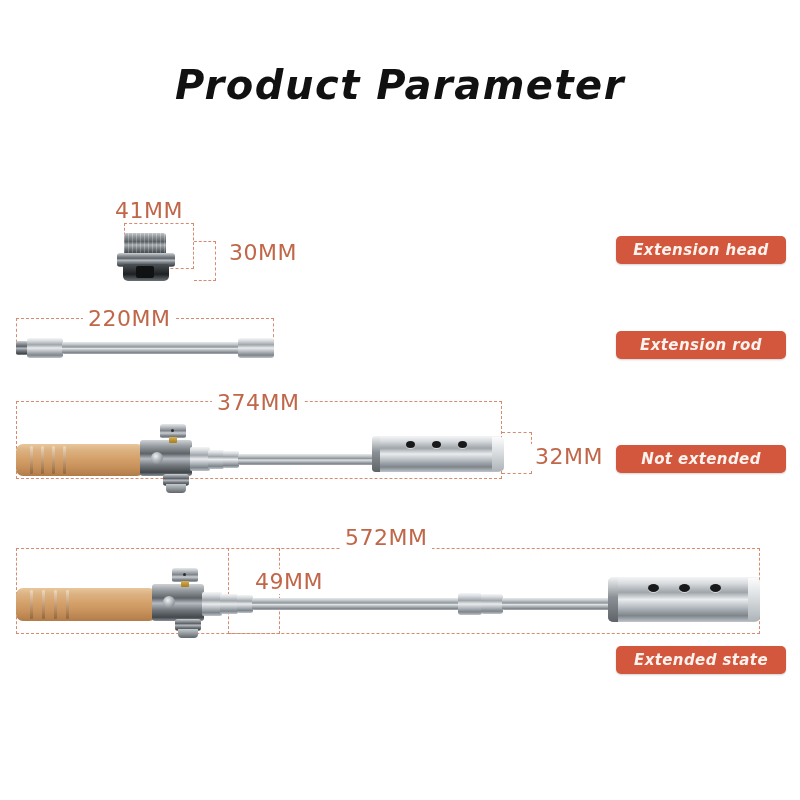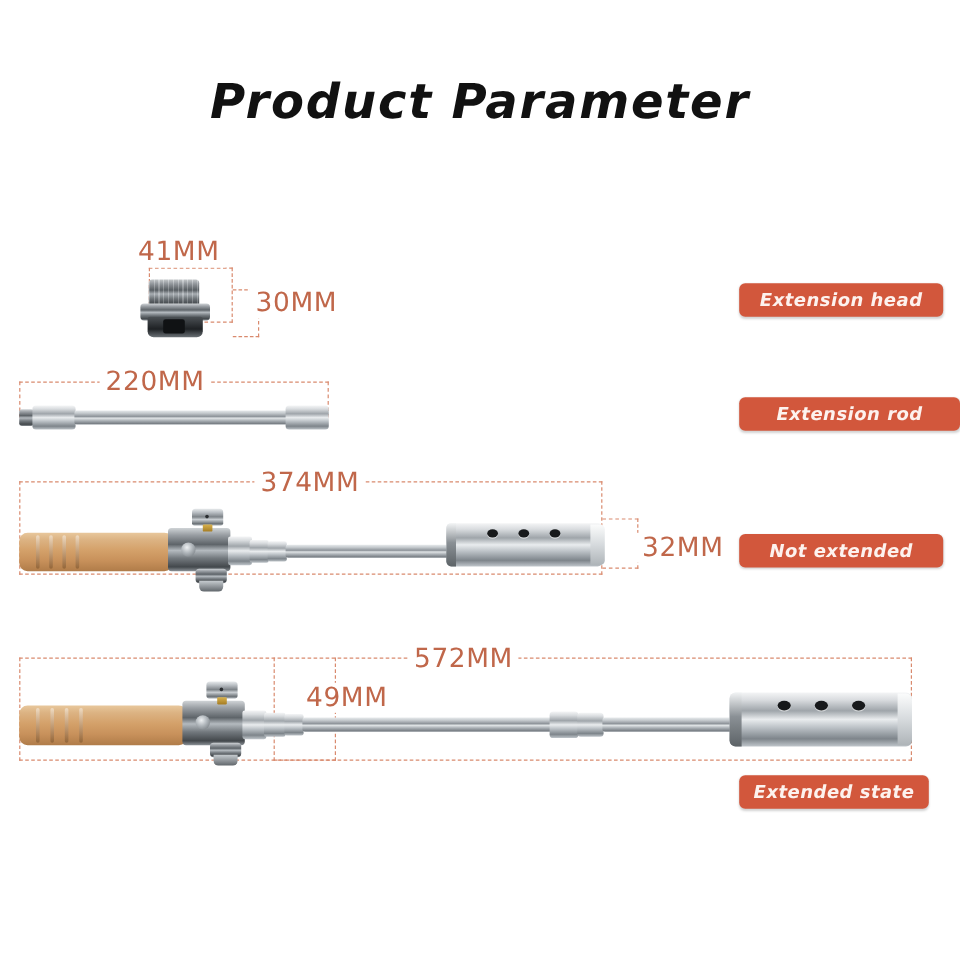--- a/index.html
+++ b/index.html
@@ -129,21 +129,21 @@
 
   <div class="title">Product Parameter</div>
 
   <div>
 
     <div class="dbox" style="left:124px;top:223px;width:70px;height:46px;"></div>
 
     <div class="dbox no-left" style="left:194px;top:241px;width:22px;height:40px;"></div>
 
     <div class="dim" style="left:110px;top:198px;">41MM</div>
-    <div class="dim" style="left:208px;top:240px;">30MM</div>
+    <div class="dim" style="left:224px;top:240px;">30MM</div>
 
     <div>
 
       <div class="part chrome-dark" style="left:124px;top:233px;width:42px;height:23px;border-radius:3px;"></div>
       <div class="part" style="left:124px;top:233px;width:42px;height:23px;
                   background:repeating-linear-gradient(to right,
                     rgba(255,255,255,0.35) 0px, rgba(255,255,255,0.35) 1px,
                     rgba(0,0,0,0.12) 1px, rgba(0,0,0,0.12) 4px);
                   border-radius:3px;opacity:.55;"></div>
 
@@ -169,21 +169,21 @@
 
       <div class="part chrome-dark" style="left:16px;top:341px;width:12px;height:14px;border-radius:2px;"></div>
 
       <div class="part chrome" style="left:27px;top:338px;width:36px;height:20px;border-radius:3px;"></div>
 
       <div class="part chrome-rod" style="left:62px;top:342px;width:178px;height:12px;border-radius:2px;"></div>
 
       <div class="part chrome" style="left:238px;top:338px;width:36px;height:20px;border-radius:3px;"></div>
     </div>
 
-    <div class="badge" style="left:616px;top:331px;width:184px;height:28px;text-align:center;">Extension rod</div>
+    <div class="badge" style="left:616px;top:331px;width:170px;height:28px;text-align:center;">Extension rod</div>
   </div>
 
   <div>
 
     <div class="dbox" style="left:16px;top:401px;width:486px;height:78px;"></div>
 
     <div class="dbox no-left" style="left:502px;top:432px;width:30px;height:42px;"></div>
 
     <div class="dim" style="left:212px;top:390px;">374MM</div>
     <div class="dim" style="left:530px;top:444px;">32MM</div>
@@ -230,21 +230,21 @@
 
     <div class="badge" style="left:616px;top:445px;width:170px;height:28px;">Not extended</div>
   </div>
 
   <div>
 
     <div class="dbox" style="left:16px;top:548px;width:744px;height:86px;"></div>
 
     <div class="dbox no-top" style="left:228px;top:548px;width:52px;height:86px;"></div>
 
-    <div class="dim" style="left:340px;top:537px;">572MM</div>
+    <div class="dim" style="left:340px;top:525px;">572MM</div>
     <div class="dim" style="left:250px;top:569px;">49MM</div>
 
     <div>
 
       <div class="part wood" style="left:16px;top:588px;width:140px;height:33px;"></div>
       <div class="part" style="left:28px;top:590px;width:50px;height:29px;">
         <div class="wood-groove" style="left:2px;"></div>
         <div class="wood-groove" style="left:14px;"></div>
         <div class="wood-groove" style="left:26px;"></div>
         <div class="wood-groove" style="left:38px;"></div>
@@ -277,16 +277,16 @@
                   background:linear-gradient(to bottom,#f2f4f5,#8a9095 45%,#5d6367);
                   border-radius:5px 0 0 5px;"></div>
       <div class="hole" style="left:648px;top:584px;width:11px;height:8px;"></div>
       <div class="hole" style="left:679px;top:584px;width:11px;height:8px;"></div>
       <div class="hole" style="left:710px;top:584px;width:11px;height:8px;"></div>
       <div class="part" style="left:748px;top:578px;width:12px;height:43px;
                   background:linear-gradient(to bottom,#fbfcfc,#d6dadd 50%,#aeb4b8);
                   border-radius:0 5px 5px 0;"></div>
     </div>
 
-    <div class="badge" style="left:616px;top:646px;width:158px;height:28px;">Extended state</div>
+    <div class="badge" style="left:616px;top:646px;width:170px;height:28px;">Extended state</div>
   </div>
 
 </div>
 
 </body></html>

